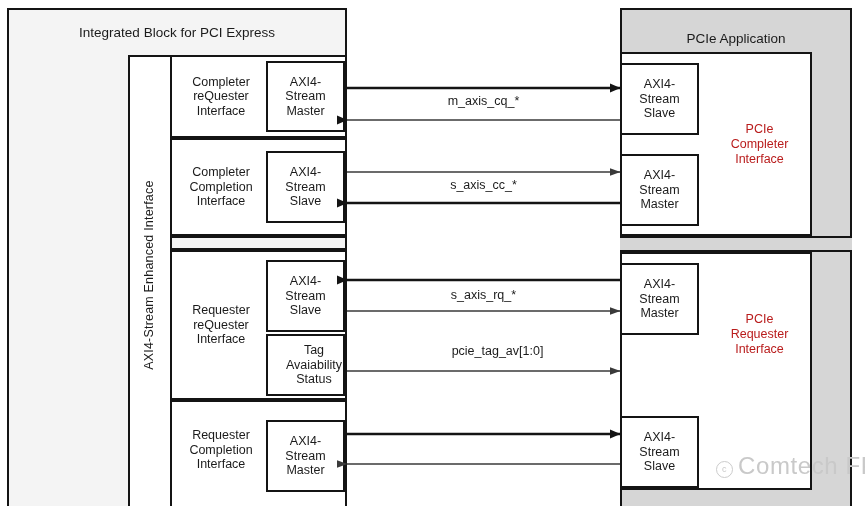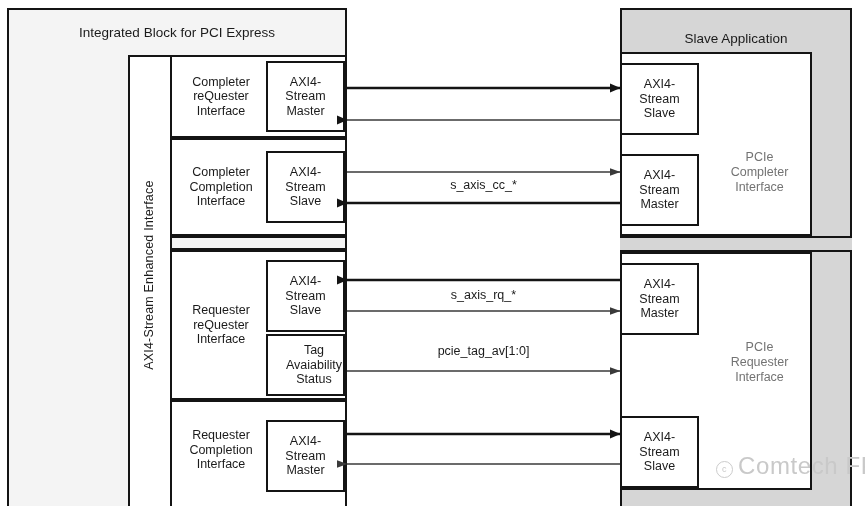--- a/index.html
+++ b/index.html
@@ -120,23 +120,22 @@
     left: 620px; width: 192px;
     border: 2px solid #141414;
     background: #ffffff;
   }
   .pcie-label {
     position: absolute;
     display: flex; align-items: center; justify-content: center;
     text-align: center;
     font-size: 12.5px;
     line-height: 1.2;
-    color: #737373;
-    white-space: pre-line;
-    margin-top: 28px;
+    color: #b91c1c;
+    white-space: pre-line;
   }
   .stream-box {
     position: absolute;
     border: 2px solid #141414;
     background: #ffffff;
     display: flex; align-items: center; justify-content: center;
     text-align: center;
     font-size: 12.5px;
     line-height: 1.15;
     color: #1b1b1b;
@@ -236,21 +235,21 @@
   <div class="ifsec nobottom" style="top:400px;height:106px;">
     <div class="if-name" style="top:0;height:96px;">Requester
 Completion
 Interface</div>
     <div class="sub-box" style="left:94px;top:18px;width:79px;height:72px;">AXI4-
 Stream
 Master</div>
   </div>
 
   <div class="abs" id="ua-outer"></div>
-  <div class="blk-label" id="ua-title">Slave Application</div>
+  <div class="blk-label" id="ua-title">PCIe Application</div>
 
   <div class="pcie-box" style="top:52px;height:184px;">
     <div class="pcie-label" style="left:85px;top:0;width:105px;height:180px;">PCIe
 Completer
 Interface</div>
     <div class="stream-box" style="left:-2px;top:9px;width:79px;height:72px;">AXI4-
 Stream
 Slave</div>
     <div class="stream-box" style="left:-2px;top:100px;width:79px;height:72px;">AXI4-
 Stream
@@ -295,21 +294,22 @@
 
     <line x1="620" y1="280" x2="347" y2="280" stroke="#141414" stroke-width="2.6" marker-end="url(#ah-l-thick)"></line>
     <line x1="347" y1="311" x2="620" y2="311" stroke="#3a3a3a" stroke-width="1.5" marker-end="url(#ah-r-thin)"></line>
 
     <line x1="347" y1="371" x2="620" y2="371" stroke="#3a3a3a" stroke-width="1.5" marker-end="url(#ah-r-thin)"></line>
 
     <line x1="347" y1="434" x2="620" y2="434" stroke="#141414" stroke-width="2.6" marker-end="url(#ah-r-thick)"></line>
     <line x1="620" y1="464" x2="347" y2="464" stroke="#3a3a3a" stroke-width="1.5" marker-end="url(#ah-l-thin)"></line>
   </svg>
 
+  <div class="sig-label" style="left:347px;top:94px;width:273px;">m_axis_cq_*</div>
   <div class="sig-label" style="left:347px;top:288px;width:273px;">s_axis_rq_*</div>
   <div class="sig-label" style="left:347px;top:178px;width:273px;">s_axis_cc_*</div>
-  <div class="sig-label" style="left:347px;top:344px;width:273px;">pcie_tag_av[1:0]</div>
+  <div class="sig-label" style="left:361px;top:344px;width:273px;">pcie_tag_av[1:0]</div>
 
   <div id="watermark">
     <span class="wm-mark">c</span><span>Comtech FPGA</span>
   </div>
 
 </div>
 
 </body></html>

